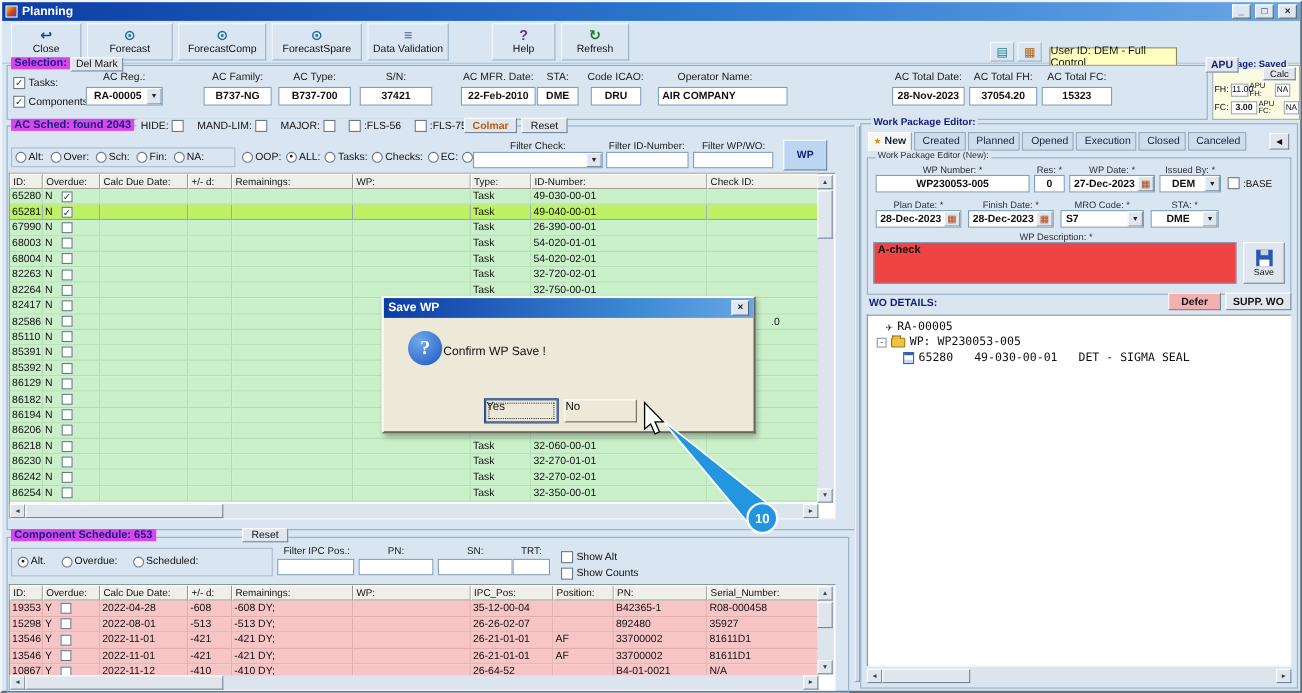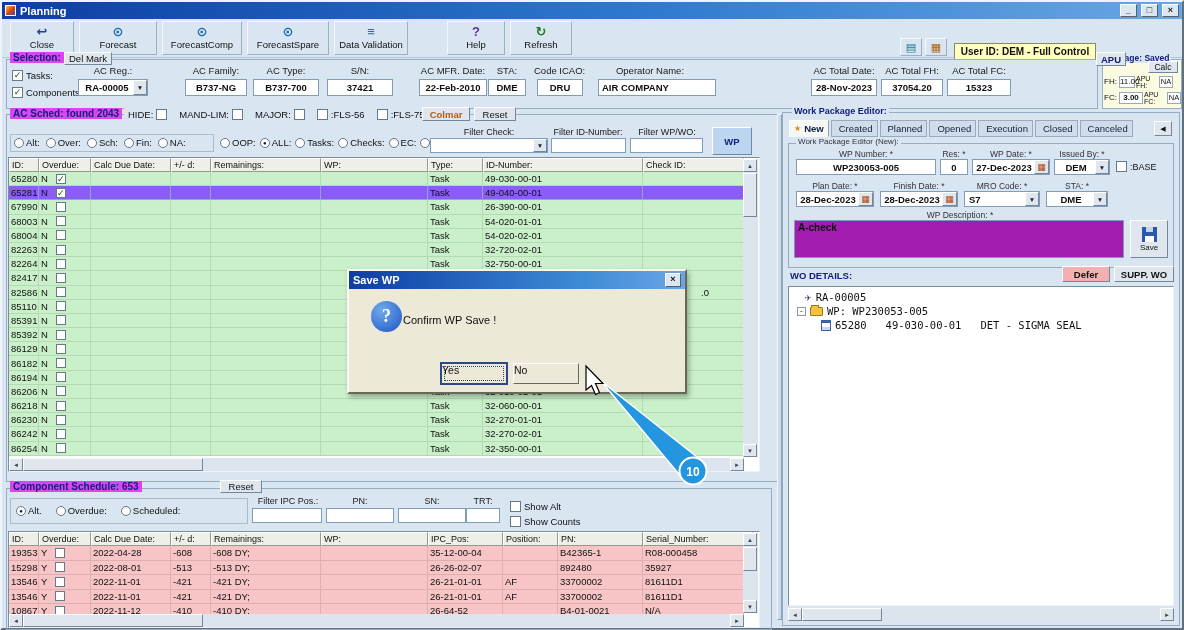--- a/index.html
+++ b/index.html
@@ -20,21 +20,21 @@
 .tb-row .tb-btn:nth-of-type(1){width:64px}.tb-row .tb-btn:nth-of-type(1) .g{color:#20408e}
 .tb-row .tb-btn:nth-of-type(2){width:78px}.tb-row .tb-btn:nth-of-type(2) .g{color:#1c6ca8}
 .tb-row .tb-btn:nth-of-type(3){width:80px}.tb-row .tb-btn:nth-of-type(3) .g{color:#1c6ca8}
 .tb-row .tb-btn:nth-of-type(4){width:82px}.tb-row .tb-btn:nth-of-type(4) .g{color:#1c6ca8}
 .tb-row .tb-btn:nth-of-type(5){width:74px}.tb-row .tb-btn:nth-of-type(5) .g{color:#3a62a8}
 .tb-row .tb-btn:nth-of-type(6){width:58px;margin-left:34px}.tb-row .tb-btn:nth-of-type(6) .g{color:#6030a0}
 .tb-row .tb-btn:nth-of-type(7){width:62px}.tb-row .tb-btn:nth-of-type(7) .g{color:#1e7a1e}
 .mini-row{position:absolute;left:898px;top:19px;display:flex;gap:3px}
 .mini-btn{width:22px;height:18px;background:#d9e6f2;border:1px solid;border-color:#f4f8fc #9cb0c4 #9cb0c4 #f4f8fc;display:flex;align-items:center;justify-content:center;font-size:11px}
 .mini-row .mini-btn:nth-of-type(1){color:#1c7a8c}.mini-row .mini-btn:nth-of-type(2){color:#b06010}
-.userbadge{position:absolute;left:952px;top:24px;width:142px;height:17px;background:#ffffc0;border:1px solid #8a8a62;display:flex;align-items:center;justify-content:center;font-weight:bold;font-size:10px}
+.userbadge{position:absolute;left:952px;top:24px;width:116px;height:17px;background:#ffffc0;border:1px solid #8a8a62;display:flex;align-items:center;justify-content:center;font-weight:normal;font-size:10px}
 
 .grp{position:absolute;border:1px solid #96aec4}
 .grp-label{position:absolute;background:#d946ef;padding:0 3px;font-weight:bold;font-size:10px;color:#14207a;white-space:nowrap}
 
 .btn{display:flex;align-items:center;justify-content:center;background:#dfe6ee;border:1px solid;border-color:#fff #74869c #74869c #fff;font-size:9.5px;white-space:nowrap}
 .cb{width:11px;height:11px;background:#fff;border:1px solid #66788a;font-size:9px;line-height:9px;text-align:center;color:#0b4f0b;font-weight:bold;flex:none}
 .cbl{display:flex;align-items:center;gap:3px;font-size:9.5px;white-space:nowrap}
 .rad{display:inline-flex;align-items:center;gap:2px;font-size:9.5px;white-space:nowrap}
 .ring{width:10px;height:10px;border-radius:50%;background:#fff;border:1px solid #66788a;display:flex;align-items:center;justify-content:center;flex:none}
 .dot{font-size:6px;line-height:6px;color:#151515}
@@ -46,21 +46,21 @@
 .combo .cval{flex:1;text-align:center;overflow:hidden}
 
 .tbl{position:absolute;background:#fff;border:1px solid;border-color:#7e8c9a #eef2f6 #eef2f6 #7e8c9a}
 .thead{position:absolute;left:0;top:0;display:flex;height:14px}
 .th{background:#efefe9;border:1px solid;border-color:#fff #98988e #98988e #fff;font-size:9px;padding-left:2px;overflow:hidden;white-space:nowrap;flex:none;line-height:12px}
 .tbody{position:absolute;left:0;top:14px}
 .trow{display:flex;height:14.2px}
 .td{flex:none;border-right:1px solid #c4ccc4;border-bottom:1px solid #c4ccc4;font-size:9.5px;padding-left:2px;overflow:hidden;white-space:pre;display:flex;align-items:center;gap:8px}
 .ac-t .td{background:#c9f0c9;border-color:#b4dab4}
 .cmp-t .td{background:#f7c5c5;border-color:#e0aeae}
-.ac-t .trow.sel .td{background:#8b5cf6;border-color:#96a4cc}
+.ac-t .trow.sel .td{background:#bef264;border-color:#96a4cc}
 .td.ind{padding-left:58px}
 .rowcb{width:10px;height:10px}
 
 .ac-t .th:nth-of-type(1),.ac-t .td:nth-child(1){width:30px}
 .ac-t .th:nth-of-type(2),.ac-t .td:nth-child(2){width:52px}
 .ac-t .th:nth-of-type(3),.ac-t .td:nth-child(3){width:80px}
 .ac-t .th:nth-of-type(4),.ac-t .td:nth-child(4){width:40px}
 .ac-t .th:nth-of-type(5),.ac-t .td:nth-child(5){width:110px}
 .ac-t .th:nth-of-type(6),.ac-t .td:nth-child(6){width:107px}
 .ac-t .th:nth-of-type(7),.ac-t .td:nth-child(7){width:55px}
@@ -86,21 +86,21 @@
 .splitter{position:absolute;left:775px;top:112px;width:5px;height:506px;background:#ccdaea;border:1px solid;border-color:#f2f6fa #8aa0b6 #8aa0b6 #f2f6fa}
 .tabs{position:absolute;left:787px;top:118px;display:flex;gap:2px;height:17px}
 .tab{display:flex;align-items:center;gap:3px;padding:0 4px;font-size:9.5px;background:#cfdcea;border:1px solid #96aac0;color:#102040;white-space:nowrap}
 .tab.active{background:#f6f8f4;border-color:#fff #8aa0b6 #f6f8f4 #fff;font-weight:bold}
 .tab-ic{color:#e08818;font-size:8px}
 .efld-l{position:absolute;font-size:8.5px;text-align:center;color:#30303a;white-space:nowrap;overflow:hidden}
 .ein{position:absolute;height:16px;background:#fff;border:1px solid #7f9db9;display:flex;align-items:center;justify-content:center;font-weight:bold;font-size:9.5px;white-space:nowrap;overflow:hidden}
 .datefld{justify-content:space-between;padding-left:1px}
 .datefld .cval{flex:1;text-align:center;overflow:hidden}
 .calbtn{width:15px;align-self:stretch;background:#dfe6ee;border:1px solid;border-color:#fff #74869c #74869c #fff;display:flex;align-items:center;justify-content:center;font-size:9px;color:#b04510;flex:none}
-.wpdesc{position:absolute;background:#a21caf;border:1px solid #7f9db9;font-size:10px;font-weight:bold;padding:1px 3px}
+.wpdesc{position:absolute;background:#ef4444;border:1px solid #7f9db9;font-size:10px;font-weight:bold;padding:1px 3px}
 .savebtn{position:absolute;flex-direction:column;gap:1px}
 .floppy{width:15px;height:15px;background:#2858b0;position:relative}
 .floppy .sh{position:absolute;top:0;left:4px;width:7px;height:5px;background:#c8d4e8}
 .floppy .lb{position:absolute;bottom:0;left:3px;width:9px;height:6px;background:#fff}
 .save-t{font-size:8px}
 .tree{position:absolute;background:#fff;border:1px solid;border-color:#7e8c9a #eef2f6 #eef2f6 #7e8c9a;font-family:"DejaVu Sans Mono","Liberation Mono",monospace;font-size:10.5px;padding:3px 2px;overflow:hidden}
 .tline{display:flex;align-items:center;gap:4px;height:14px;white-space:pre}
 .plane{font-size:11px;color:#35425a}
 .expander{width:9px;height:9px;border:1px solid #8a98a6;background:#fff;font-size:8px;line-height:7px;text-align:center;color:#333;flex:none}
 .folder-ic{width:13px;height:9px;background:#f2c33c;border:1px solid #a07818;border-radius:1px;position:relative;flex:none}

